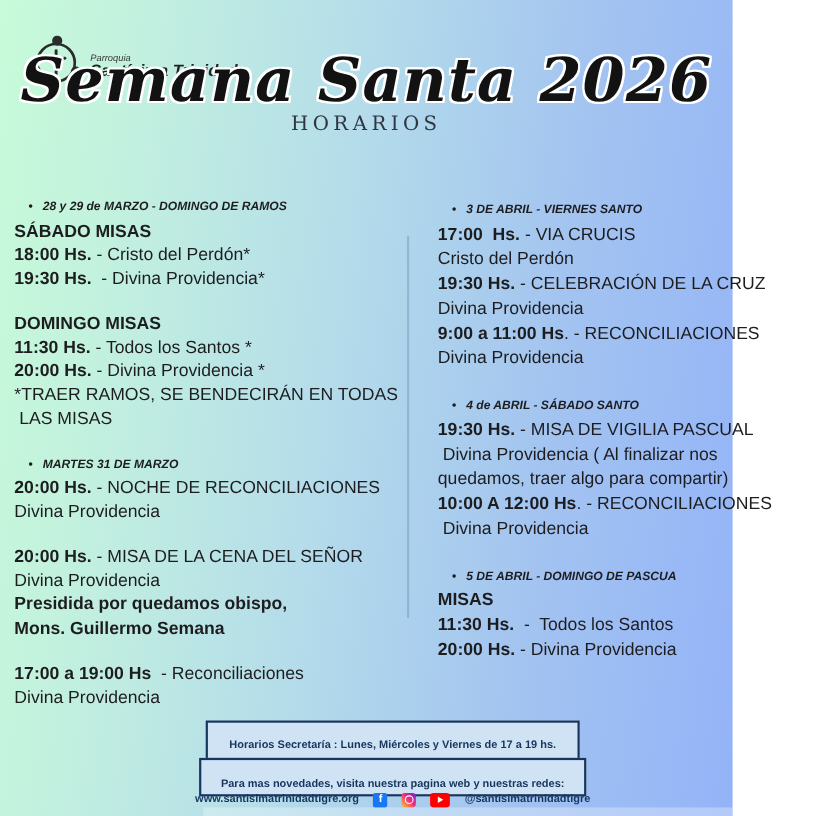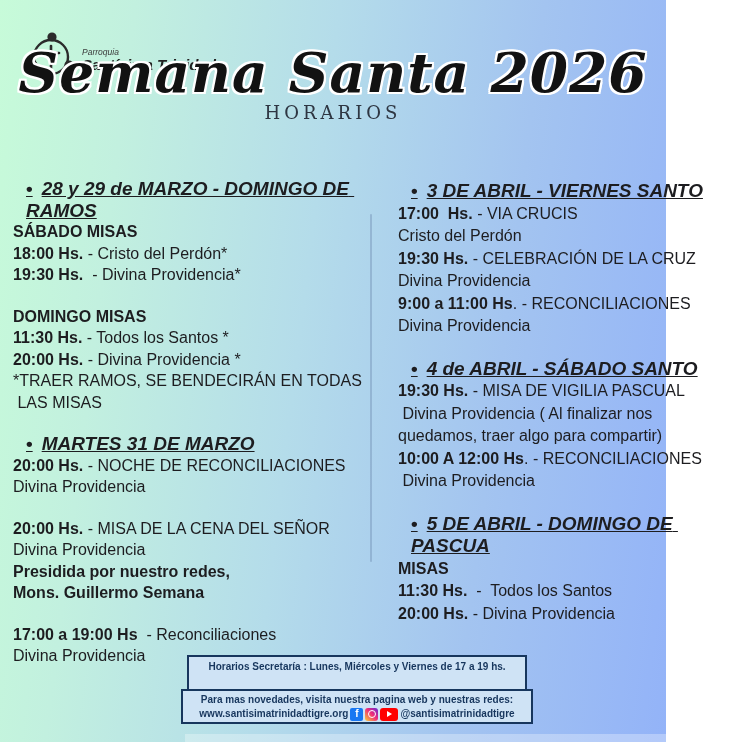--- a/index.html
+++ b/index.html
@@ -25,37 +25,37 @@
   .subtitle{
     position:absolute;top:102px;left:0;right:0;text-align:center;
     font-family:"DejaVu Serif",serif;font-weight:normal;
     font-size:18px;letter-spacing:4px;color:#2e3642;margin:0;
   }
   
   .col{position:absolute;font-size:16px;}
   .col-left{top:178px;left:13px;width:375px;line-height:21.5px;}
   .col-right{top:180px;left:398px;width:342px;line-height:22.5px;}
   .line{white-space:pre-wrap;}
-  .line.event{font-weight:bold;font-style:italic;font-size:19px;padding-left:13px;text-decoration:underline;}
+  .line.event{font-weight:bold;font-style:italic;font-size:11px;padding-left:13px;}
   .line.event .bullet{font-style:normal;margin-right:9px;}
   .line.bold{font-weight:bold;}
   .line.gap{height:20px;}
   .line .time{font-weight:bold;}
   .divider{
     position:absolute;left:370px;top:214px;width:2px;height:348px;
     background:#7d9cc0;opacity:.55;border-radius:2px;
   }
   
   .box{
     position:absolute;box-sizing:border-box;background:#cfe3f5;border:2px solid #17365d;
     color:#17365d;font-weight:bold;text-align:center;font-size:10px;line-height:14px;
   }
-  .box1{left:187px;top:655px;width:340px;height:36px;padding-top:3px;}
-  .box2{left:181px;top:689px;width:352px;height:35px;padding-top:2px;}
-  .web-row{display:flex;align-items:center;justify-content:center;gap:2px;}
+  .box1{left:187px;top:655px;width:340px;height:36px;padding-top:14px;}
+  .box2{left:181px;top:689px;width:352px;height:35px;padding-top:15px;}
+  .web-row{display:flex;align-items:center;justify-content:center;gap:13px;}
   .sicon{display:inline-flex;align-items:center;justify-content:center;flex:0 0 auto;}
   .fb{width:13px;height:13px;background:#1877f2;border-radius:2px;color:#fff;font-size:10px;font-weight:bold;}
   .ig{width:13px;height:13px;border-radius:3px;background:linear-gradient(45deg,#f9ce34,#ee2a7b 55%,#6228d7);}
   .ig-lens{width:6px;height:6px;border:1.5px solid #fff;border-radius:50%;}
   .yt{width:18px;height:13px;background:#f00;border-radius:3px;}
   .yt-play{width:0;height:0;border-left:5px solid #fff;border-top:3.5px solid transparent;border-bottom:3.5px solid transparent;}
   .bottom-strip{position:absolute;bottom:0;left:185px;right:0;height:8px;background:rgba(255,255,255,.3);}
 </style>
 </head>
 <body>
@@ -91,21 +91,21 @@
       <div class="line time"><span class="time">20:00 Hs.</span><span> - Divina Providencia *</span></div>
       <div class="line plain">*TRAER RAMOS, SE BENDECIRÁN EN TODAS</div>
       <div class="line plain"> LAS MISAS</div>
       <div class="line gap"></div>
       <div class="line event"><span class="bullet">•</span><span>MARTES 31 DE MARZO</span></div>
       <div class="line time"><span class="time">20:00 Hs.</span><span> - NOCHE DE RECONCILIACIONES</span></div>
       <div class="line plain">Divina Providencia</div>
       <div class="line gap"></div>
       <div class="line time"><span class="time">20:00 Hs.</span><span> - MISA DE LA CENA DEL SEÑOR</span></div>
       <div class="line plain">Divina Providencia</div>
-      <div class="line bold">Presidida por nuestro redes,</div>
+      <div class="line bold">Presidida por quedamos obispo,</div>
       <div class="line bold">Mons. Guillermo Semana</div>
       <div class="line gap"></div>
       <div class="line time"><span class="time">17:00 a 19:00 Hs</span><span>  - Reconciliaciones</span></div>
       <div class="line plain">Divina Providencia</div>
     </div>
   <div class="divider"></div>
   <div class="col col-right">
       <div class="line event"><span class="bullet">•</span><span>3 DE ABRIL - VIERNES SANTO</span></div>
       <div class="line time"><span class="time">17:00  Hs.</span><span> - VIA CRUCIS</span></div>
       <div class="line plain">Cristo del Perdón</div>

